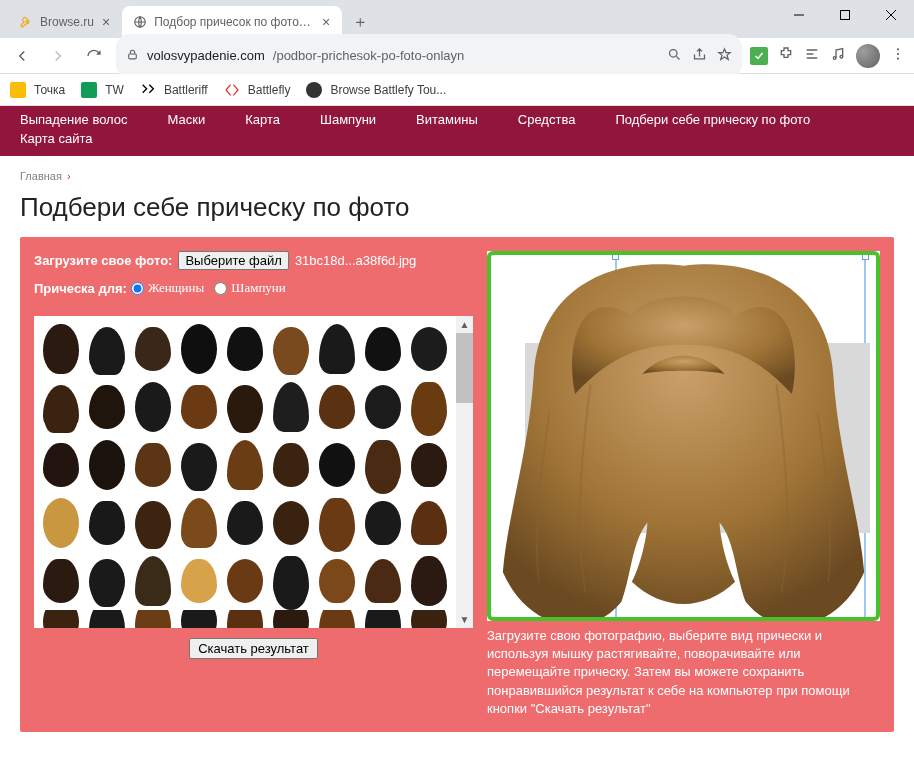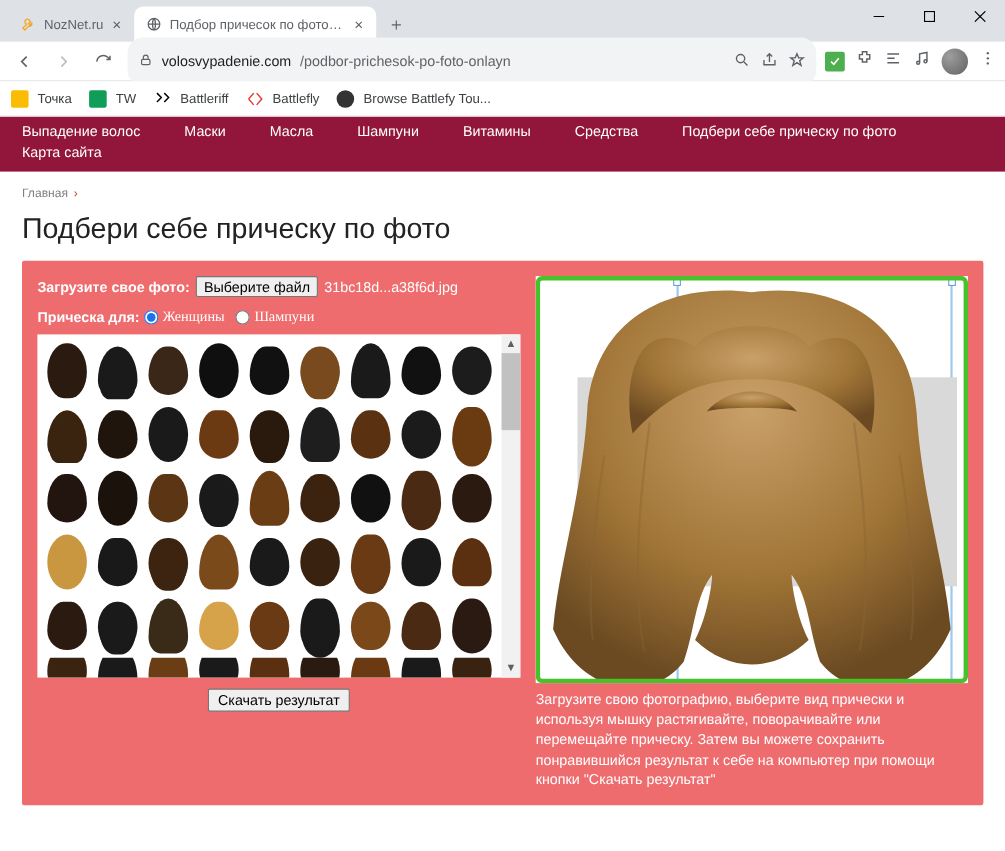--- a/index.html
+++ b/index.html
@@ -46,21 +46,21 @@
 .page-title { font-size: 26px; font-weight: 400; color:#222; margin-bottom: 14px; }
 
 .tool-box { background:#ee6c6e; padding: 14px; display:flex; gap:14px; border-radius:2px; }
 .left-col { flex: 0 0 430px; }
 .right-col { flex: 1; position: relative; }
 
 .upload-row { color:#fff; font-size:13px; font-weight:bold; display:flex; align-items:center; gap:6px; margin-bottom:10px; }
 .file-btn { background:#efefef; border:1px solid #767676; color:#000; font-size:13px; padding:1px 6px; border-radius:2px; font-weight:normal; }
 .file-name { font-weight: normal; }
 
-.gender-row { color:#fff; font-size:13px; font-weight:bold; display:flex; align-items:center; gap:4px; margin-bottom:8px; }
+.gender-row { color:#fff; font-size:13px; font-weight:bold; display:flex; align-items:center; gap:4px; margin-bottom:20px; }
 .gender-row input { accent-color: #1a73e8; }
 .gender-row label { font-weight: normal; margin-right: 6px; font-family: Liberation Serif, serif; }
 
 .hair-grid-wrap { background:#fff; height: 312px; position:relative; display:flex; }
 .hair-grid { flex:1; overflow:hidden; padding:4px; }
 .hair-row { display:flex; }
 .hair-cell { width:46px; height:58px; display:flex; align-items:center; justify-content:center; }
 .hair-shape { width: 36px; height: 44px; position:relative; }
 .hair-shape::before {
   content:""; position:absolute; inset:0;
@@ -98,21 +98,21 @@
 </head>
 <body>
 
 <div class="title-bar">
   <div class="tab">
     <span class="tab-icon">
       <svg width="14" height="14" viewBox="0 0 24 24" fill="none" stroke="#f5a623" stroke-width="2">
           <path d="M14 7a4 4 0 1 0-5 5l-6 6 3 3 6-6a4 4 0 0 0 5-5l-3 3-2-2 3-3z"></path>
         </svg>
     </span>
-    <span class="tab-title">NozNet.ru</span>
+    <span class="tab-title">Browse.ru</span>
     <span class="tab-close">×</span>
   </div>
   <div class="tab active">
     <span class="tab-icon">
       <svg width="14" height="14" viewBox="0 0 24 24" fill="none" stroke="#5f6368" stroke-width="2">
           <circle cx="12" cy="12" r="9"></circle>
           <path d="M3 12h18M12 3c3 3 3 15 0 18M12 3c-3 3-3 15 0 18"></path>
         </svg>
     </span>
     <span class="tab-title">Подбор причесок по фото онла</span>
@@ -230,21 +230,21 @@
       <span class="bm-icon" style="background:#333;border-radius:50%"></span>
       <span>Browse Battlefy Tou...</span>
     </div>
 </div>
 
 <div class="page">
   <div class="site-nav">
     <div class="site-nav-row" id="nav-row-1">
         <span>Выпадение волос</span>
         <span>Маски</span>
-        <span>Масла</span>
+        <span>Карта</span>
         <span>Шампуни</span>
         <span>Витамины</span>
         <span>Средства</span>
         <span>Подбери себе прическу по фото</span>
       </div>
     <div class="site-nav-row" id="nav-row-2">
         <span>Карта сайта</span>
       </div>
   </div>
 

